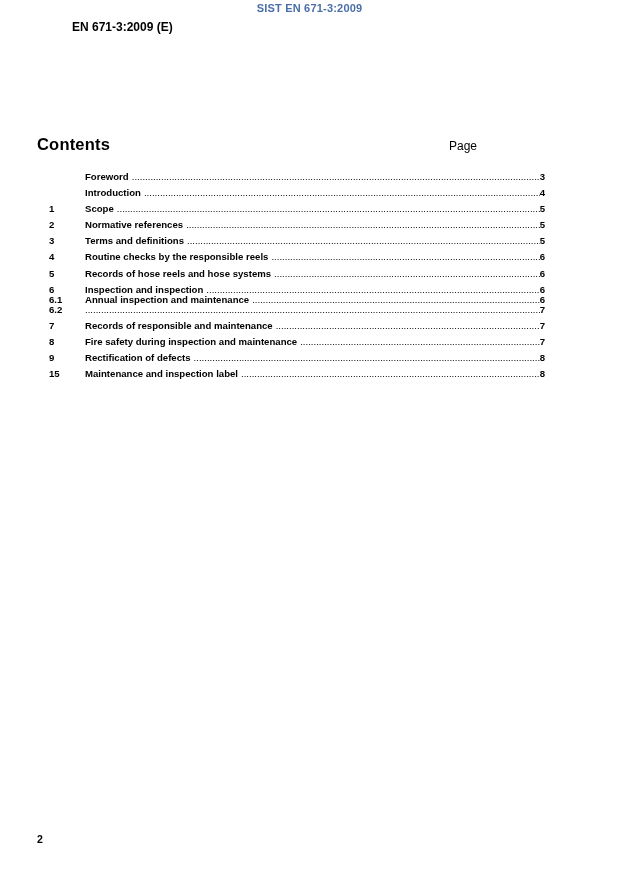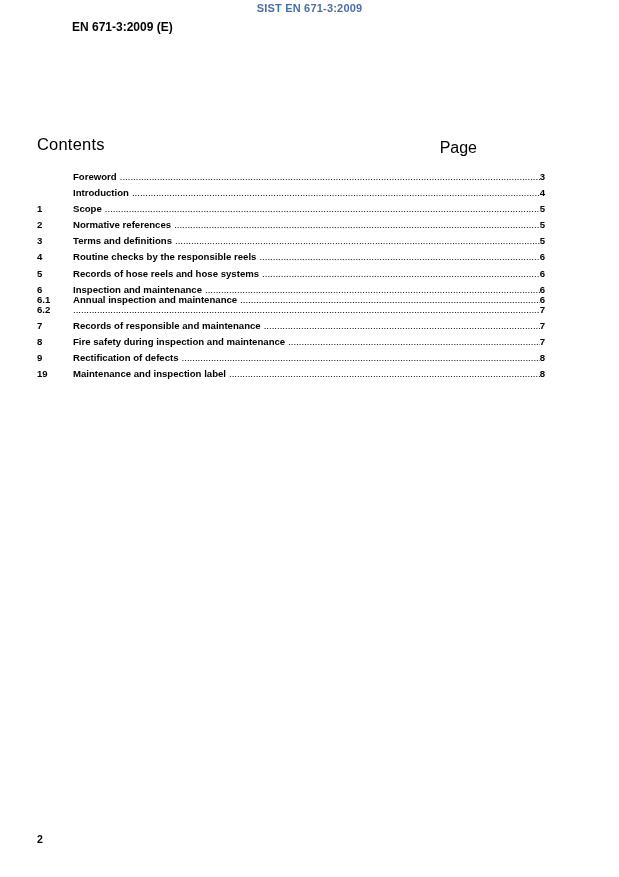--- a/index.html
+++ b/index.html
@@ -39,41 +39,42 @@
     font-size: 12px;
     font-weight: bold;
     color: #000;
     margin-left: 35px;
   }
   .contents-title {
     position: absolute;
     top: 135px;
     left: 37px;
     font-size: 16.5px;
-    font-weight: normal;
+    font-weight: bold;
     letter-spacing: 0.2px;
   }
   .page-label {
     position: absolute;
     top: 139px;
     right: 73px;
-    font-size: 16px;
+    font-size: 12px;
   }
   .toc {
     position: absolute;
     top: 172px;
     left: 37px;
     width: 508px;
   }
   .toc-row {
     display: flex;
     align-items: baseline;
     font-size: 9.6px;
     line-height: 1.0;
     white-space: nowrap;
+    margin-left: 12px;
   }
   .toc-row.gap-before {
     margin-top: 6.5px;
     justify-content: flex-end;
   }
   .toc-row.tight {
     margin-top: 0.5px;
     align-items: center;
   }
   .toc-num {
@@ -160,21 +161,21 @@
         <span class="toc-page">6</span>
       </div>
       <div class="toc-row gap-before">
         <span class="toc-num">5</span>
         <span class="toc-label">Records of hose reels and hose systems</span>
         <span class="toc-dots">...............................................................................................................................................................................................................</span>
         <span class="toc-page">6</span>
       </div>
       <div class="toc-row gap-before">
         <span class="toc-num">6</span>
-        <span class="toc-label">Inspection and maintenance</span>
+        <span class="toc-label">Inspection and inspection</span>
         <span class="toc-dots">...............................................................................................................................................................................................................</span>
         <span class="toc-page">6</span>
       </div>
       <div class="toc-row tight">
         <span class="toc-num">6.1</span>
         <span class="toc-label">Annual inspection and maintenance</span>
         <span class="toc-dots">...............................................................................................................................................................................................................</span>
         <span class="toc-page">6</span>
       </div>
       <div class="toc-row tight">
@@ -194,21 +195,21 @@
         <span class="toc-dots">...............................................................................................................................................................................................................</span>
         <span class="toc-page">7</span>
       </div>
       <div class="toc-row gap-before">
         <span class="toc-num">9</span>
         <span class="toc-label">Rectification of defects</span>
         <span class="toc-dots">...............................................................................................................................................................................................................</span>
         <span class="toc-page">8</span>
       </div>
       <div class="toc-row gap-before">
-        <span class="toc-num">19</span>
+        <span class="toc-num">15</span>
         <span class="toc-label">Maintenance and inspection label</span>
         <span class="toc-dots">...............................................................................................................................................................................................................</span>
         <span class="toc-page">8</span>
       </div>
     </div>
 
   <div class="footer-page">2</div>
 
 </div>
 

